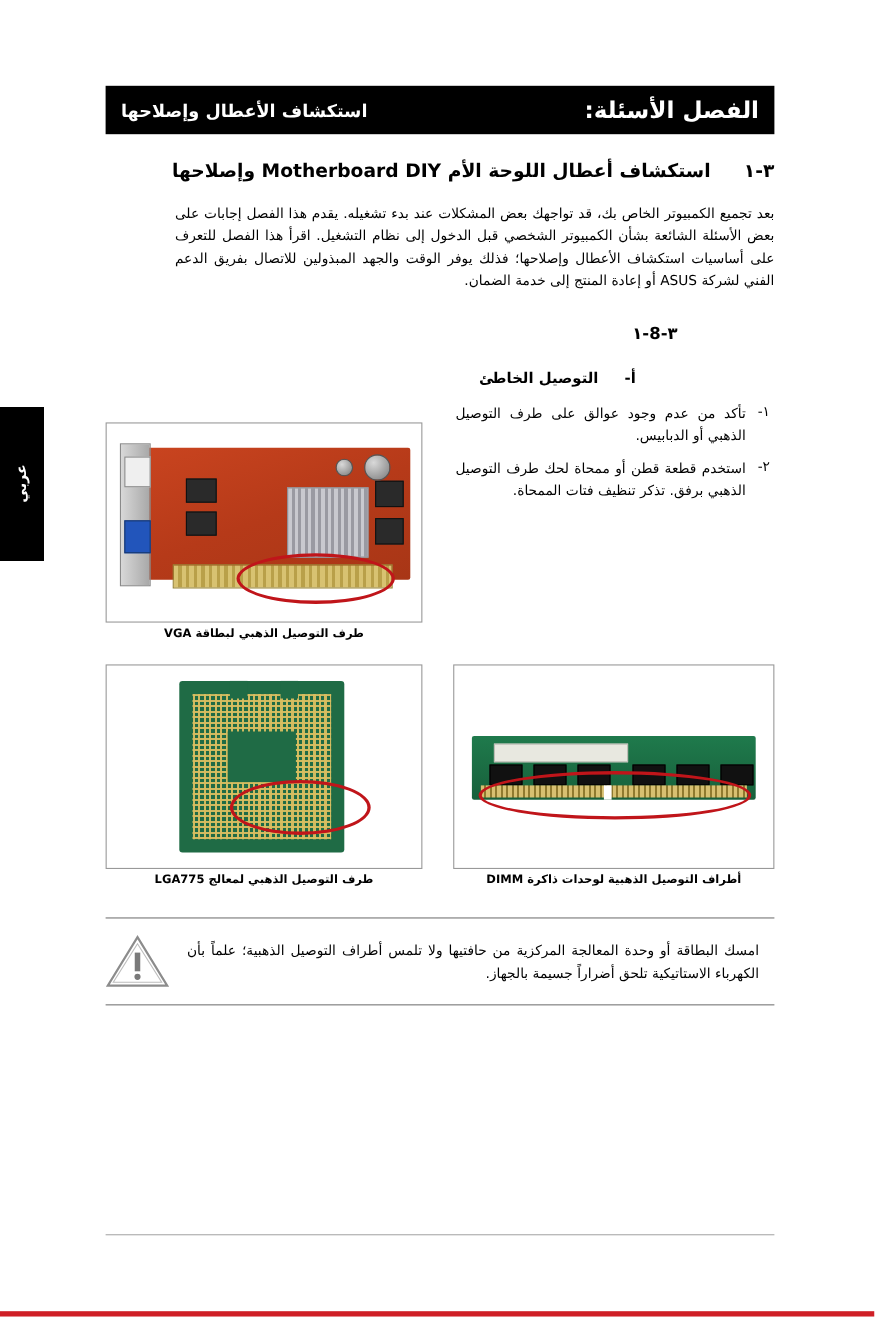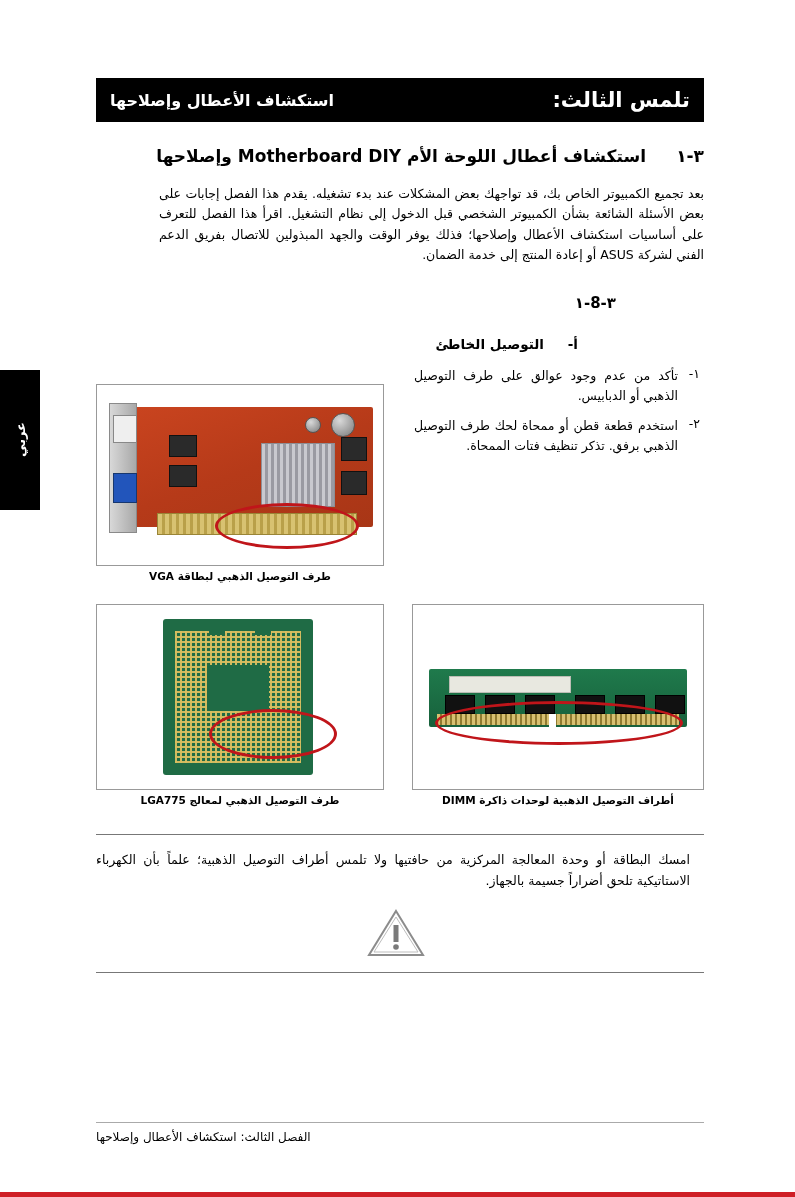--- a/index.html
+++ b/index.html
@@ -388,21 +388,21 @@
     right: 0;
     width: 608px;
   }
   .note .rule {
     height: 1px;
     background: #777;
     width: 100%;
   }
   .note .inner {
     display: flex;
-    flex-direction: column;
+    flex-direction: row;
     align-items: center;
     padding: 14px 8px 14px 0;
     gap: 16px;
   }
   .note .txt {
     direction: rtl;
     font-family: "DejaVu Sans", sans-serif;
     font-size: 12.5px;
     line-height: 1.7;
     text-align: justify;
@@ -449,21 +449,21 @@
 
 <div class="page">
 
   <div class="side-tab">
     <span>عربي</span>
   </div>
 
   <div class="content">
 
     <div class="chapter-bar">
-      <div class="ch-title">تلمس الثالث:</div>
+      <div class="ch-title">الفصل الأسئلة:</div>
       <div class="ch-sub">استكشاف الأعطال وإصلاحها</div>
     </div>
 
     <div class="sec-head">
       <div class="num">٣-١</div>
       <div class="txt">استكشاف أعطال اللوحة الأم Motherboard DIY وإصلاحها</div>
     </div>
 
     <div class="intro">بعد تجميع الكمبيوتر الخاص بك، قد تواجهك بعض المشكلات عند بدء تشغيله. يقدم هذا الفصل إجابات على بعض الأسئلة الشائعة بشأن الكمبيوتر الشخصي قبل الدخول إلى نظام التشغيل. اقرأ هذا الفصل للتعرف على أساسيات استكشاف الأعطال وإصلاحها؛ فذلك يوفر الوقت والجهد المبذولين للاتصال بفريق الدعم الفني لشركة ASUS أو إعادة المنتج إلى خدمة الضمان.</div>
 
@@ -548,18 +548,17 @@
             <polygon points="29,9 51,44 7,44" fill="none" stroke="#bdbdbd" stroke-width="1"></polygon>
             <rect x="26.5" y="17" width="5" height="17" fill="#7a7a7a"></rect>
             <circle cx="29" cy="39" r="2.8" fill="#7a7a7a"></circle>
           </svg>
         </div>
       </div>
       <div class="rule"></div>
     </div>
 
     <div class="footer-rule"></div>
-    <div class="footer">الفصل الثالث: استكشاف الأعطال وإصلاحها</div>
 
   </div>
 
   <div class="bottom-bar"></div>
 </div>
 
 </body></html>

